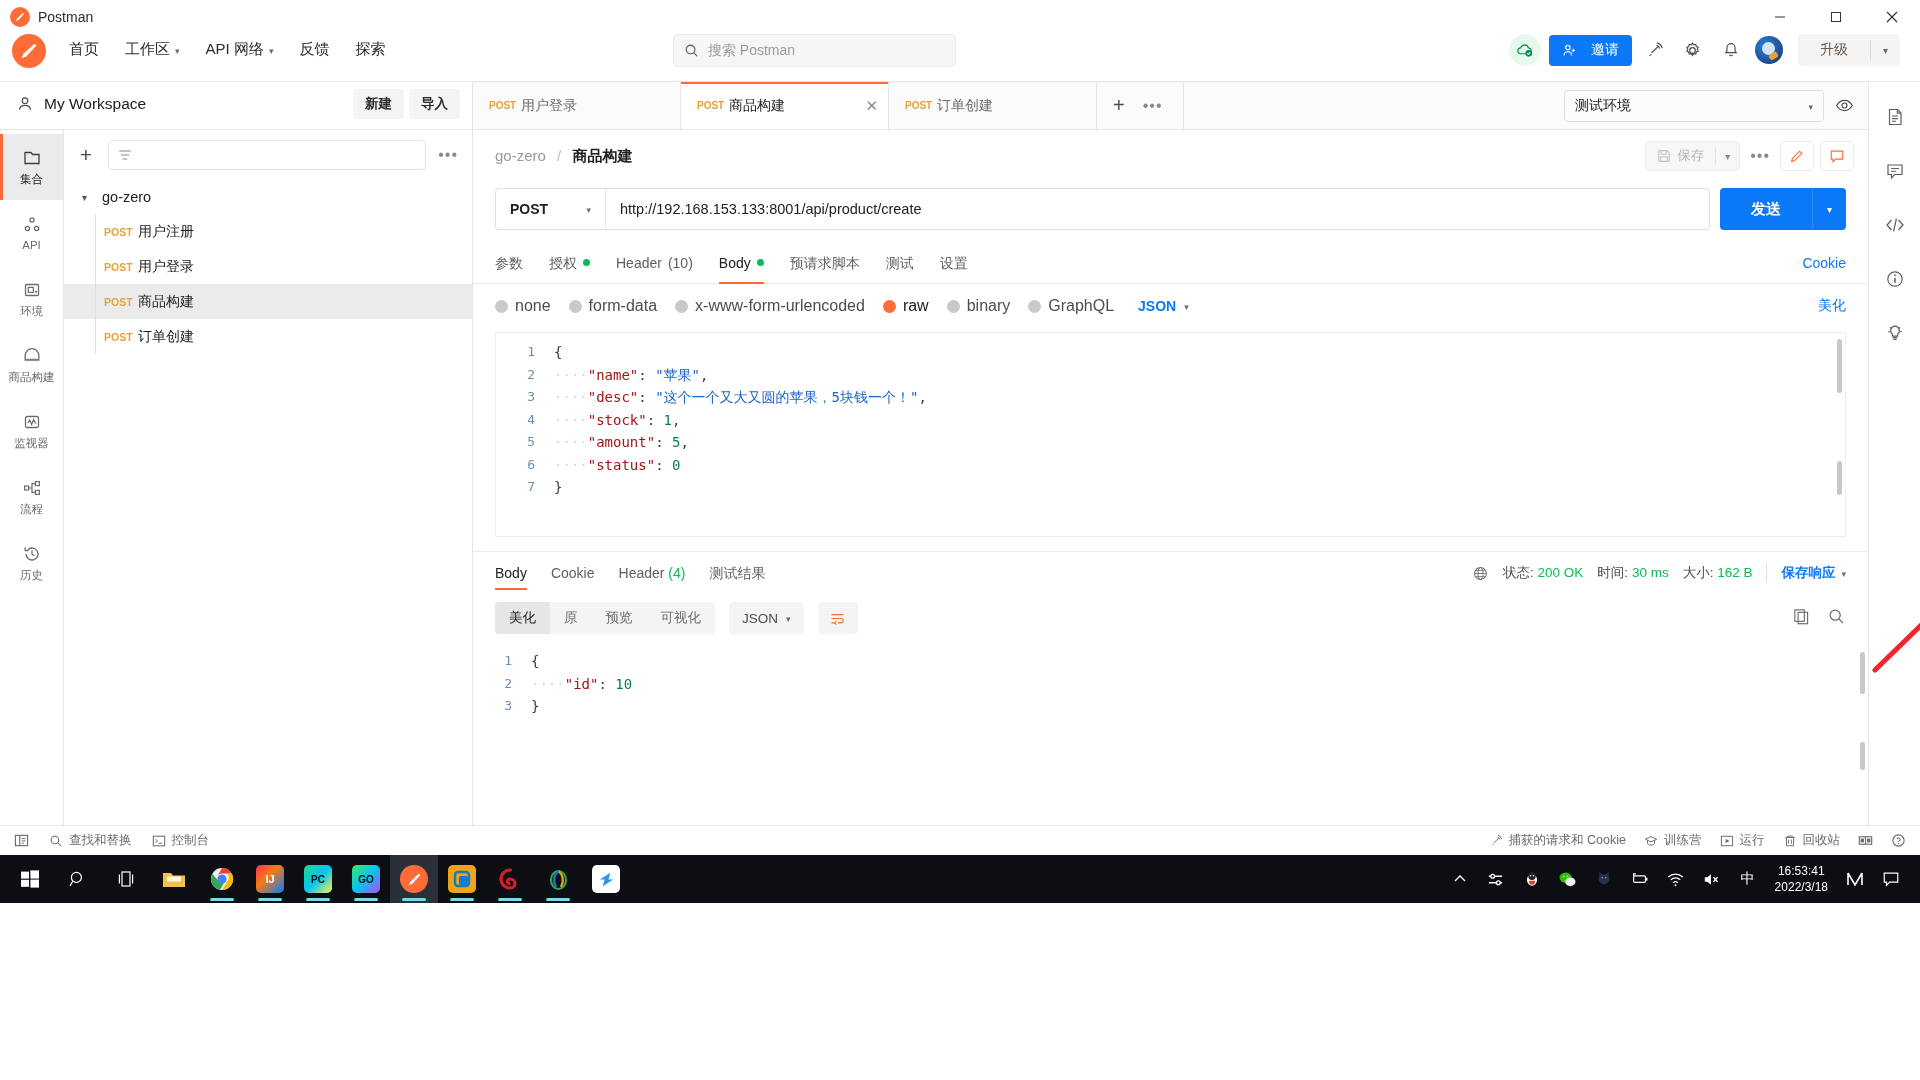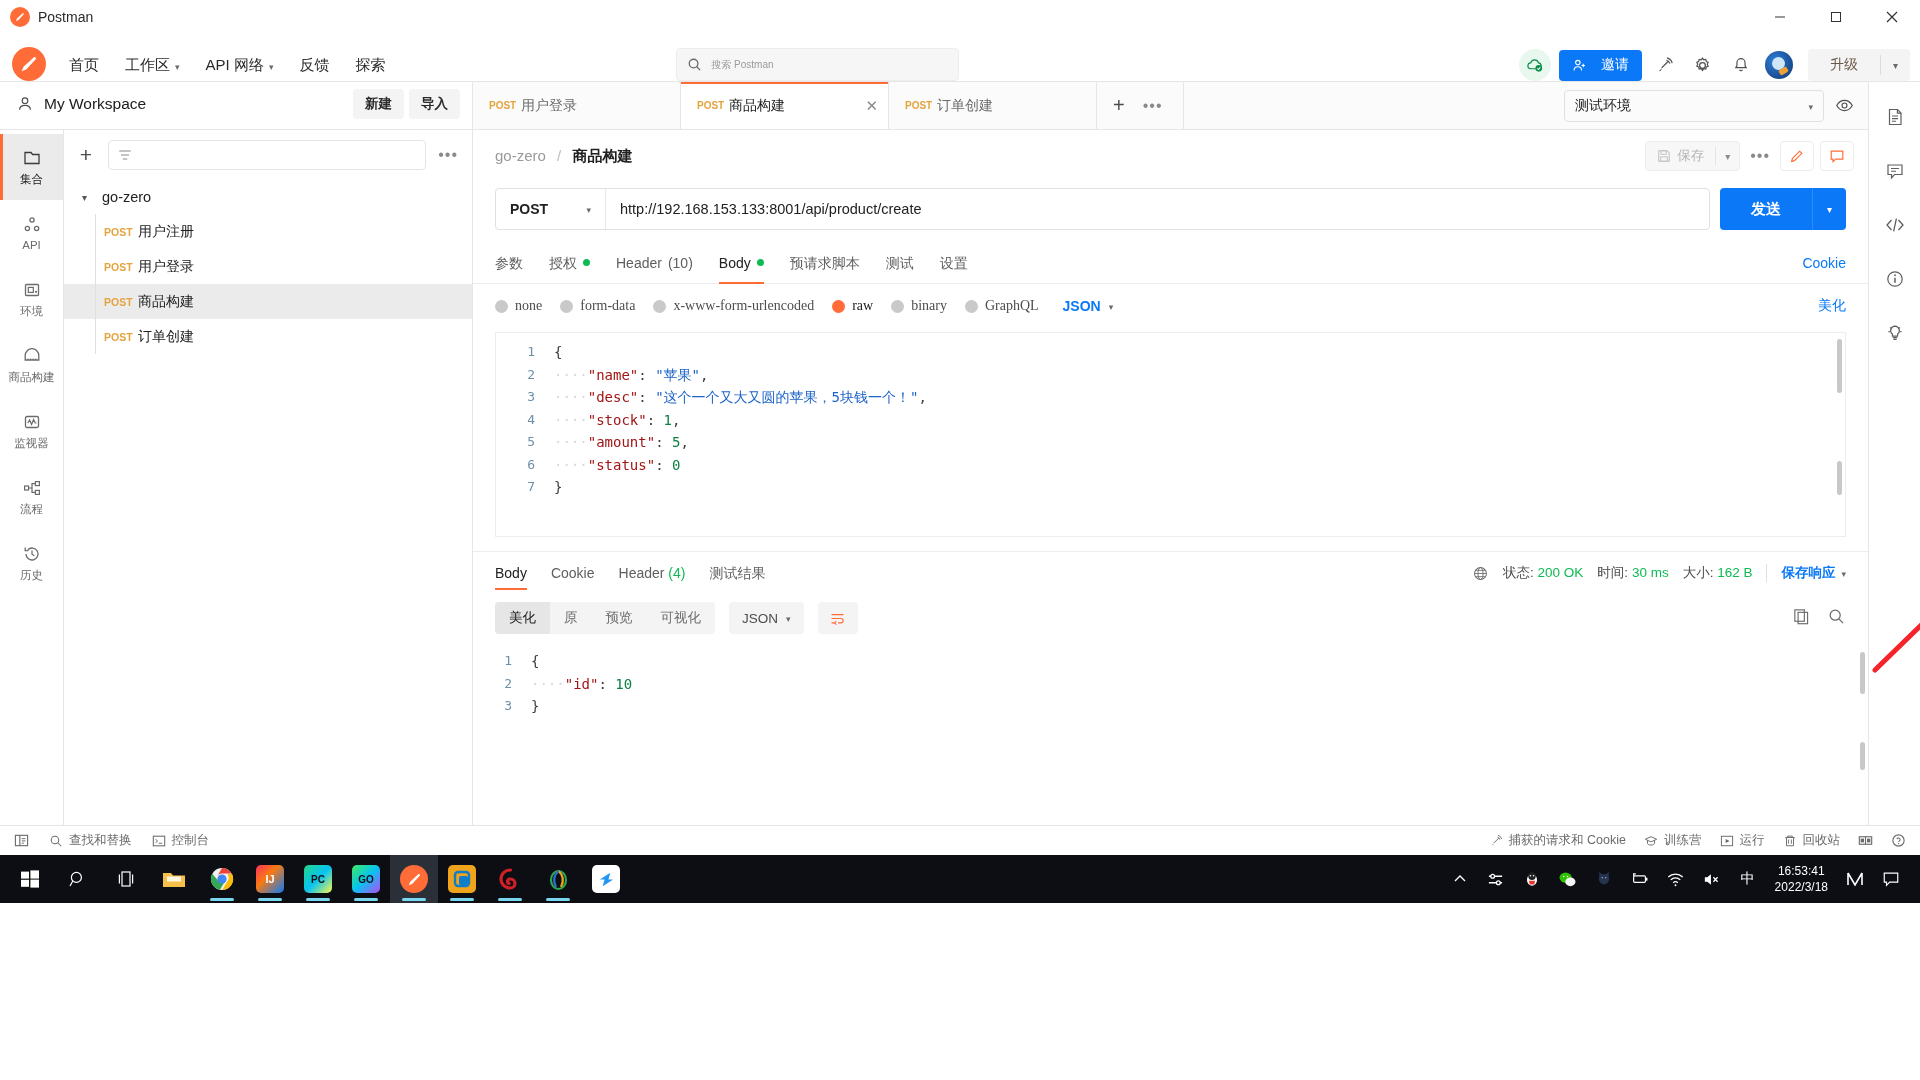--- a/index.html
+++ b/index.html
@@ -17,30 +17,30 @@
   .tb-logo svg { width: 12px; height: 12px; }
   .tb-title { font-size: 14px; color: #2b2b2b; }
   .tb-controls { margin-left: auto; display: flex; height: 34px; }
   .tb-btn { width: 56px; height: 34px; display: flex; align-items: center; justify-content: center; color: #444; font-size: 14px; }
 
   
   .menubar { height: 28px; display: flex; align-items: center; padding-left: 8px; gap: 4px; flex: 0 0 28px; background: #fff; }
   .menu-item { font-size: 13.5px; color: #2b2b2b; padding: 3px 8px; border-radius: 3px; cursor: default; }
 
   
-  .header { height: 48px; display: flex; align-items: flex-end; padding: 0 10px 0 4px; border-bottom: 1px solid #e6e6e6; flex: 0 0 48px; background:#fff; }
+  .header { height: 48px; display: flex; align-items: flex-start; padding: 0 20px 0 4px; border-bottom: 1px solid #e6e6e6; flex: 0 0 48px; background:#fff; }
   .hdr-logo { width: 34px; height: 34px; border-radius: 50%; background: #ff6c37; display: flex; align-items: center; justify-content: center; margin: 0 12px 0 8px; flex: 0 0 34px; }
   .hdr-logo svg { width: 22px; height: 22px; }
   .nav { display: flex; align-items: center; gap: 4px; }
   .nav-item { display: flex; align-items: center; gap: 5px; font-size: 15px; color: #2b2b2b; padding: 6px 11px; border-radius: 4px; cursor: pointer; }
   .caret { font-size: 9px; color: #6b6b6b; display: inline-block; transform: translateY(1px); }
   .search-wrap { margin: 0 auto; }
   .searchbox { width: 283px; height: 33px; background: #f6f6f6; border: 1px solid #ededed; border-radius: 4px; display: flex; align-items: center; padding: 0 10px; gap: 9px; }
   .searchbox svg { width: 15px; height: 15px; flex: 0 0 15px; }
-  .searchbox .ph { font-size: 10px; color: #9a9a9a; }
+  .searchbox .ph { font-size: 14px; color: #9a9a9a; }
   .hdr-right { display: flex; align-items: center; gap: 8px; margin-left: auto; }
   .cloud-badge { width: 32px; height: 32px; border-radius: 50%; background: #e9f8ef; display: flex; align-items: center; justify-content: center; }
   .invite-btn { background: #0b79f7; color: #fff; font-size: 14px; height: 31px; display: flex; align-items: center; gap: 14px; padding: 0 13px; border-radius: 4px; cursor: pointer; }
   .icon-btn { width: 30px; height: 30px; display: flex; align-items: center; justify-content: center; border-radius: 4px; cursor: pointer; }
   .avatar { width: 28px; height: 28px; border-radius: 50%; background: radial-gradient(circle at 35% 35%, #2b7fd6 0%, #1b4b8f 70%, #10305e 100%); position: relative; overflow: hidden; }
   .avatar:after { content: ""; position: absolute; width: 13px; height: 13px; border-radius: 50%; background: #cfe6f7; left: 7px; top: 6px; }
   .avatar:before { content: ""; position: absolute; width: 9px; height: 6px; background: #f0a030; left: 14px; top: 17px; border-radius: 2px; transform: rotate(-30deg); z-index:2; }
   .upgrade { display: flex; align-items: center; background: #f4f4f4; border-radius: 4px; height: 32px; margin-left: 6px; }
   .upgrade-label { font-size: 14px; color: #6b5a4a; padding: 0 22px; cursor: pointer; }
   .upgrade-sep { width: 1px; height: 20px; background: #dcdcdc; }
@@ -119,21 +119,21 @@
   .send-caret { background: #0b79f7; color: #fff; width: 34px; display: flex; align-items: center; justify-content: center; border-left: 1px solid #2e8cf9; border-radius: 0 4px 4px 0; cursor: pointer; font-size: 10px; }
 
   .subtabs { display: flex; align-items: center; padding: 0 22px; gap: 26px; border-bottom: 1px solid #ededed; height: 42px; position: relative; }
   .stab { font-size: 14px; color: #5f5f5f; display: flex; align-items: center; gap: 6px; height: 42px; line-height: 42px; cursor: pointer; position: relative; }
   .stab.active { color: #212121; }
   .stab.active:after { content: ""; position: absolute; left: 0; right: 0; bottom: 0; height: 2px; background: #ff6c37; }
   .dot { width: 7px; height: 7px; border-radius: 50%; background: #0cbb52; display: inline-block; }
   .cookie-link { margin-left: auto; font-size: 14px; color: #0b79f7; cursor: pointer; }
 
   .bodytypes { display: flex; align-items: center; padding: 0 22px; height: 44px; gap: 18px; }
-  .radio { display: flex; align-items: center; gap: 7px; font-size: 14px; color: #4d4d4d; cursor: pointer; font-family: Liberation Serif, serif; }
+  .radio { display: flex; align-items: center; gap: 7px; font-size: 16px; color: #4d4d4d; cursor: pointer; }
   .radio .r { width: 13px; height: 13px; border-radius: 50%; background: #c9c9c9; display: inline-block; }
   .radio.on .r { background: #ff6c37; }
   .radio.on { color: #212121; }
   .json-sel { display: flex; align-items: center; gap: 8px; font-size: 14px; color: #0b79f7; font-weight: bold; cursor: pointer; margin-left: 6px; }
   .beautify { margin-left: auto; font-size: 14px; color: #0b79f7; cursor: pointer; }
 
   .editor { margin: 4px 22px 0 22px; border: 1px solid #ededed; border-top: 1px solid #ededed; height: 205px; display: flex; position: relative; background: #fff; }
   .gutter { width: 48px; flex: 0 0 48px; padding-top: 8px; text-align: right; }
   .gutter div { font-size: 13px; color: #6d8fa8; line-height: 22.5px; padding-right: 9px; font-family: "DejaVu Sans Mono", monospace; }
   .code { flex: 1 1 auto; padding-top: 8px; padding-left: 10px; font-family: "DejaVu Sans Mono", monospace; font-size: 14px; line-height: 22.5px; white-space: pre; overflow: hidden; }

